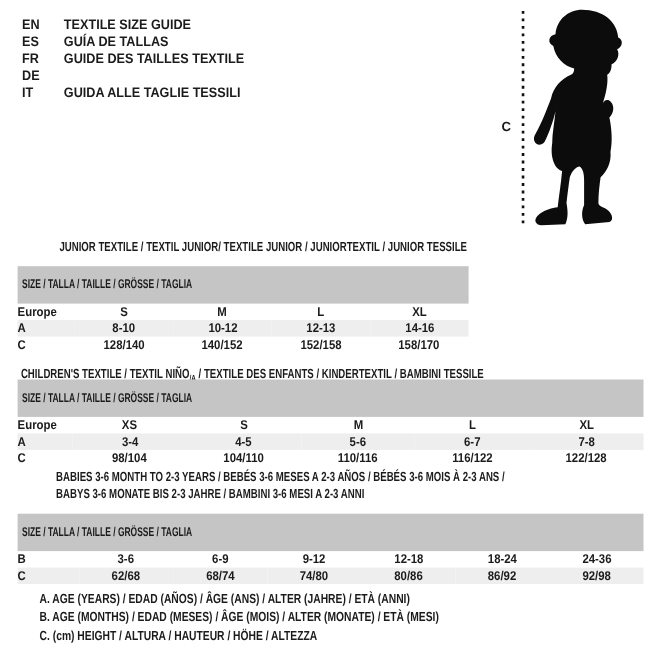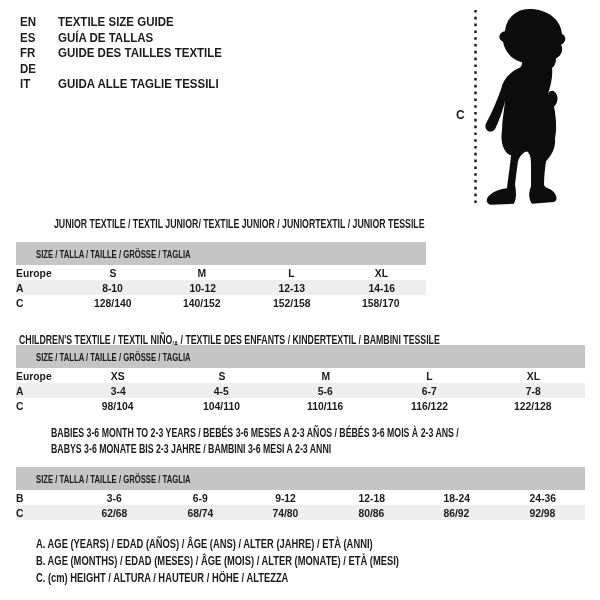--- a/index.html
+++ b/index.html
@@ -20,21 +20,21 @@
   .figure-label{left:456px;top:108px;font-size:12px;font-weight:bold;}
 
   
   .sec-title{font-size:12px;font-weight:bold;line-height:16px;}
   .sec-title .cx{--sx:.73;}
   .sub{font-size:8px;vertical-align:-2px;}
 
   
   table.sizes{position:absolute;border-collapse:collapse;table-layout:fixed;}
   table.sizes td{padding:0;height:15px;font-size:11.5px;font-weight:bold;vertical-align:middle;}
-  tr.bar td{background:#c5c5c5;height:23px;padding-left:20px;}
+  tr.bar td{background:#c5c5c5;height:34px;padding-left:4px;}
   tr.bar .cx{--sx:.67;}
   tr.shade td{background:#eeeeee;}
   td.lbl{text-align:left;padding-left:4px;}
   td.lbl .cx{--sx:.9;}
   td.val{text-align:center;}
   td.val .cx{--sx:.9;}
 
   
   .legend{left:20px;top:536px;font-size:12px;font-weight:bold;line-height:17px;margin-left:16px;}
   .legend .cx{--sx:.78;}

